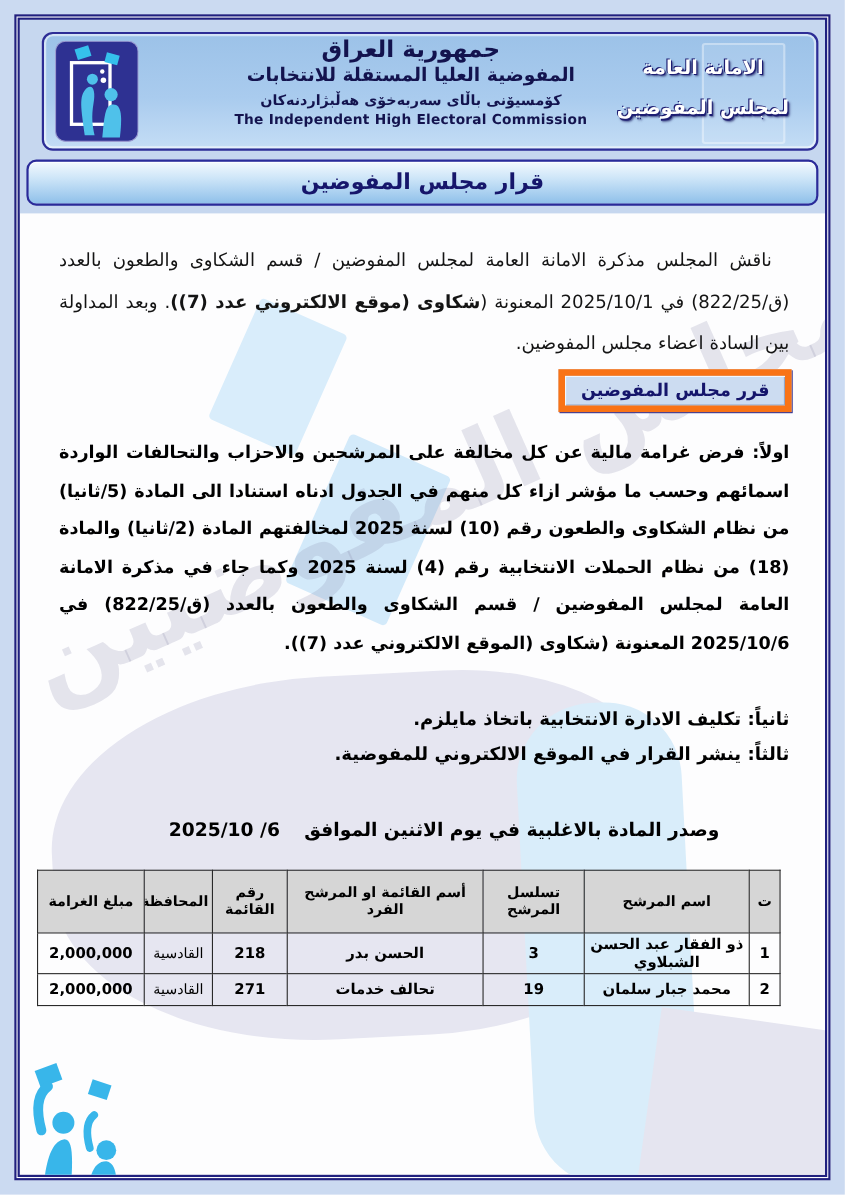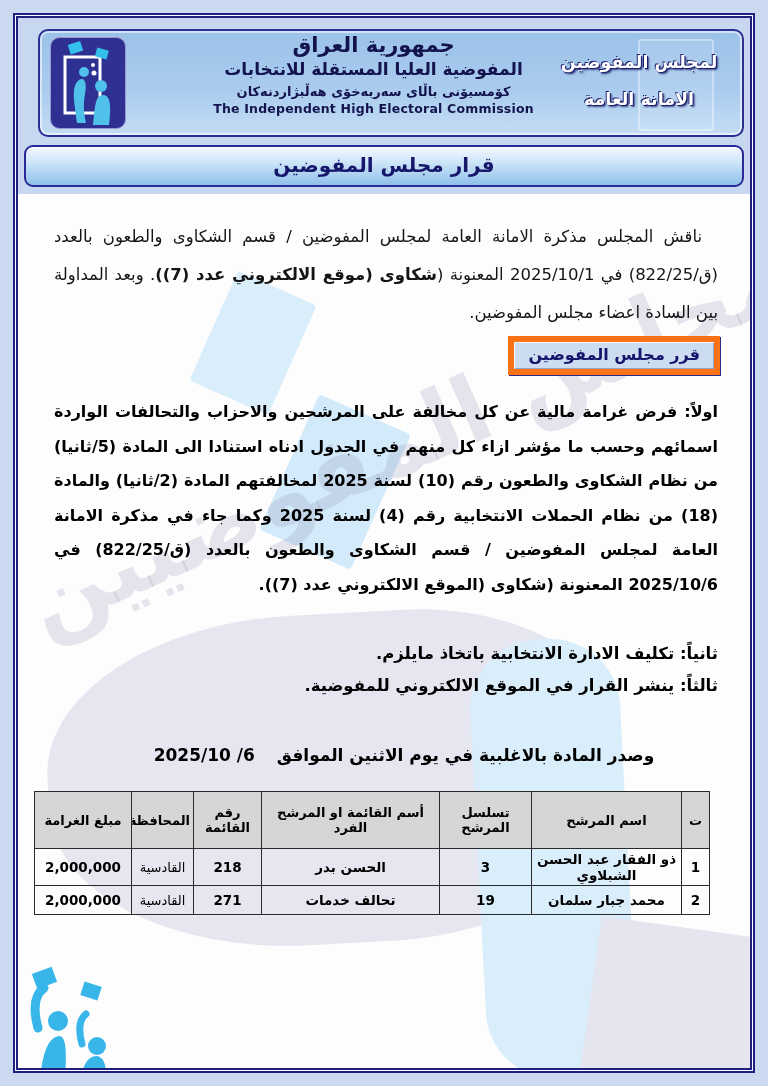--- a/index.html
+++ b/index.html
@@ -133,22 +133,22 @@
       </svg>
 
       <div class="center-head">
         <div class="ch-l1">جمهورية العراق</div>
         <div class="ch-l2">المفوضية العليا المستقلة للانتخابات</div>
         <div class="ch-l3">كۆمسیۆنی باڵای سەربەخۆی هەڵبژاردنەكان</div>
         <div class="ch-l4">The Independent High Electoral Commission</div>
       </div>
 
       <div class="right-head">
+        <div>الامانة العامة</div>
         <div>لمجلس المفوضين</div>
-        <div>الامانة العامة</div>
       </div>
     </div>
 
     <div class="title-bar">قرار مجلس المفوضين</div>
   </div>
 
   <div class="doc-body">
 
     <div class="wm wm-paper1"></div>
     <div class="wm wm-paper2"></div>

